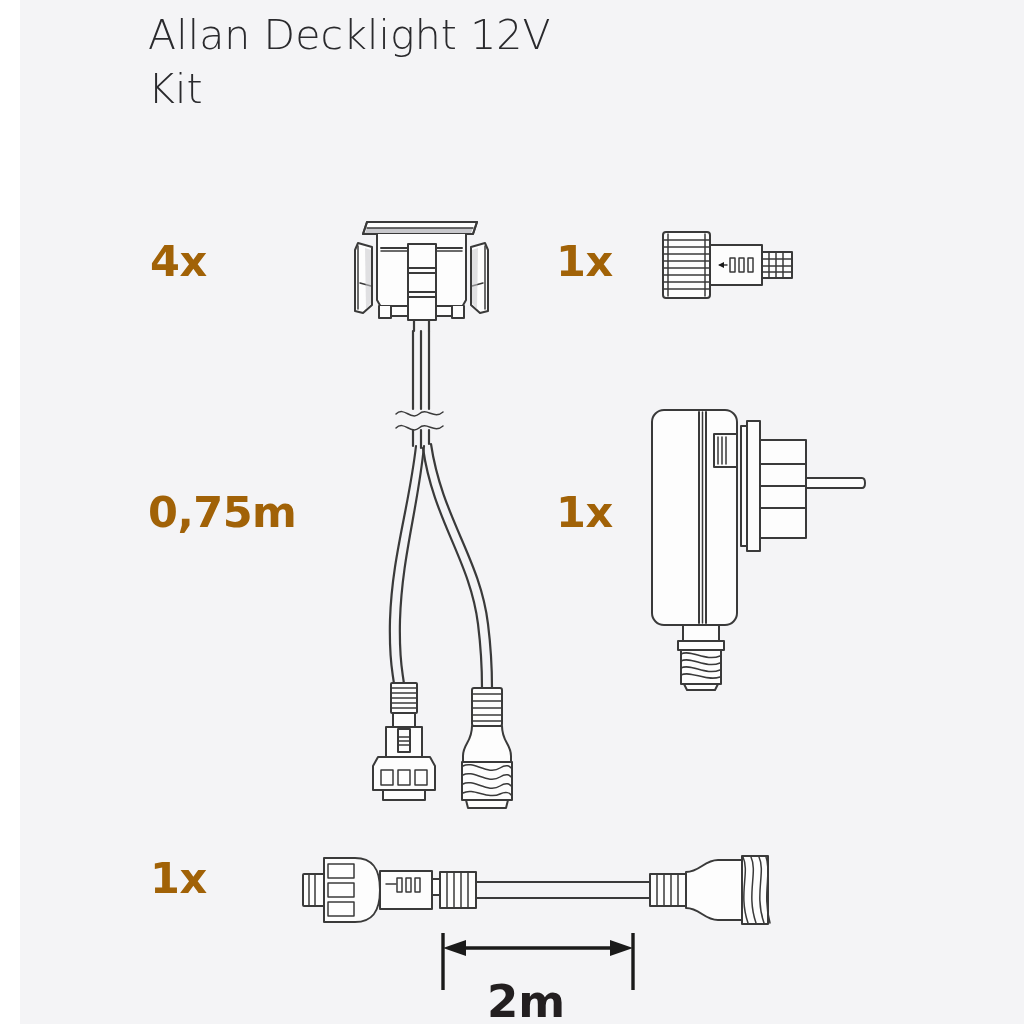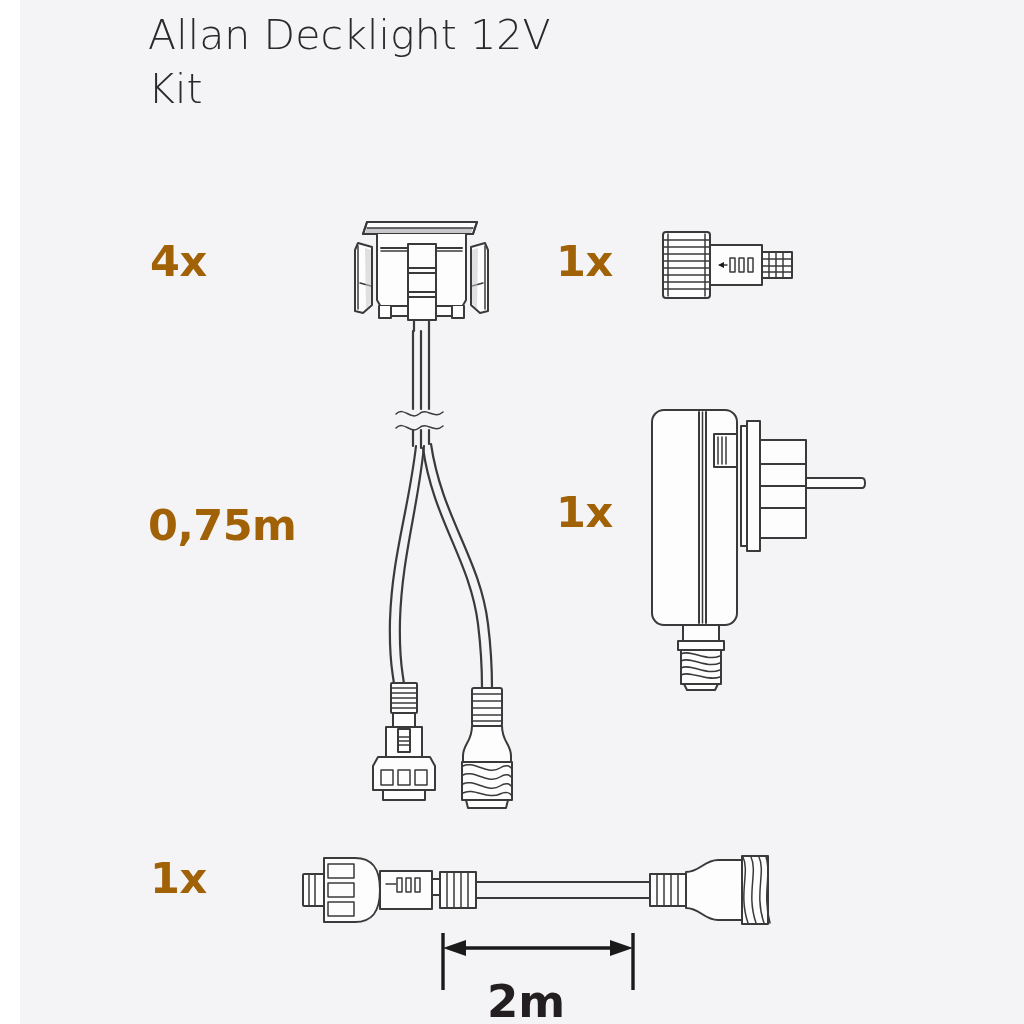--- a/index.html
+++ b/index.html
@@ -40,21 +40,21 @@
   .qty {
     position: absolute;
     font-size: 43px;
     font-weight: 700;
     color: #a16207;
     letter-spacing: -0.5px;
     white-space: nowrap;
   }
   #qty-light    { left: 150px; top: 236px; }
   #qty-endcap   { left: 556px; top: 236px; }
-  #qty-cablelen { left: 148px; top: 500px; }
+  #qty-cablelen { left: 148px; top: 487px; }
   #qty-adapter  { left: 556px; top: 487px; }
   #qty-ext      { left: 150px; top: 853px; }
 
   #dimlabel {
     position: absolute;
     left: 0; right: 0;
     top: 975px;
     text-align: center;
     font-size: 45px;
     font-weight: 700;

